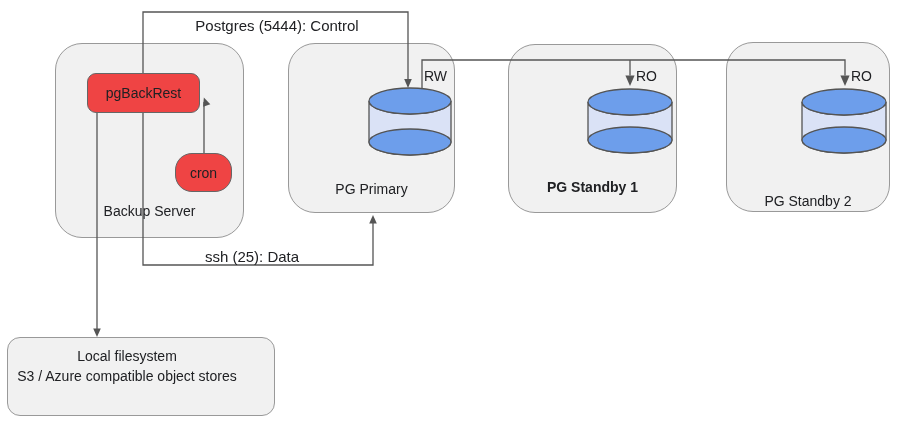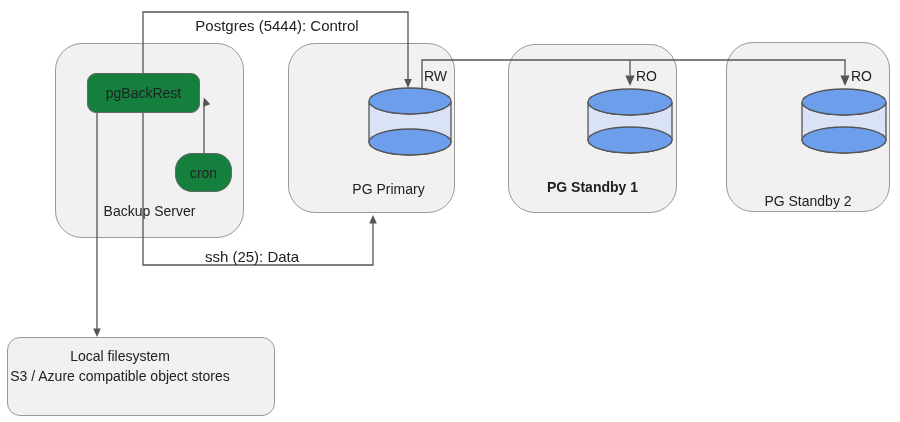--- a/index.html
+++ b/index.html
@@ -15,21 +15,21 @@
   .node {
     position: absolute;
     background: #f1f1f1;
     border: 1px solid #999999;
     box-sizing: border-box;
   }
   .server { border-radius: 27px; }
   .storage { border-radius: 13px; }
   .proc {
     position: absolute;
-    background: #15803d;
+    background: #ef4444;
     border: 1px solid #666666;
     border-radius: 9px;
     box-sizing: border-box;
     display: flex;
     align-items: center;
     justify-content: center;
     font-size: 14px;
   }
   .nodelabel {
     position: absolute;
@@ -76,25 +76,25 @@
   <div class="node storage" style="left:7px; top:337px; width:268px; height:79px;"></div>
 
   <div class="proc" style="left:87px; top:73px; width:113px; height:40px;">
     <span>pgBackRest</span>
   </div>
   <div class="proc" style="left:175px; top:153px; width:57px; height:39px;border-radius:17px;">
     <span>cron</span>
   </div>
 
   <div class="nodelabel" style="left:55px; top:203px; width:189px;">Backup Server</div>
-  <div class="nodelabel" style="left:288px; top:181px; width:167px;margin-left:17px;">PG Primary</div>
+  <div class="nodelabel" style="left:288px; top:181px; width:167px;">PG Primary</div>
   <div class="nodelabel" style="left:508px; top:179px; width:169px;font-weight:bold;">PG Standby 1</div>
   <div class="nodelabel" style="left:726px; top:193px; width:164px;">PG Standby 2</div>
 
-  <div class="storagelabel" style="left:0; top:346px; width:240px;">
+  <div class="storagelabel" style="left:7px; top:346px; width:240px;">
     <div>Local filesystem</div>
     <div>S3 / Azure compatible object stores</div>
   </div>
 
   <svg class="overlay" width="900" height="422" viewBox="0 0 900 422">
     <g fill="none" stroke="#555555" stroke-width="1.3">
 
       <path d="M143,73 V12 H408 V79.5"></path>
 
       <path d="M143,113 V265 H373 V223"></path>

